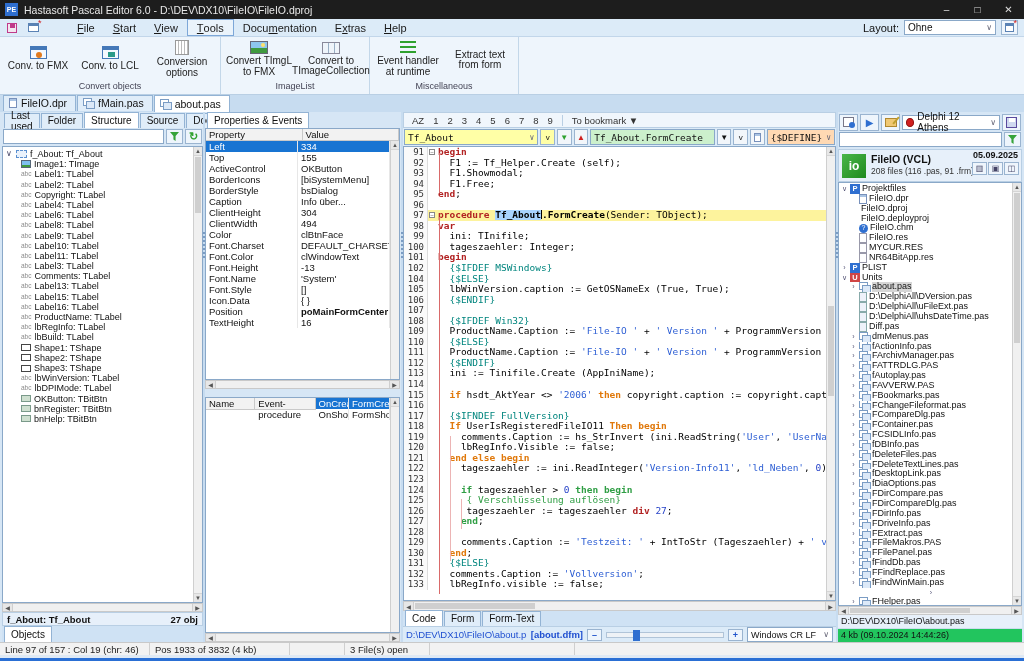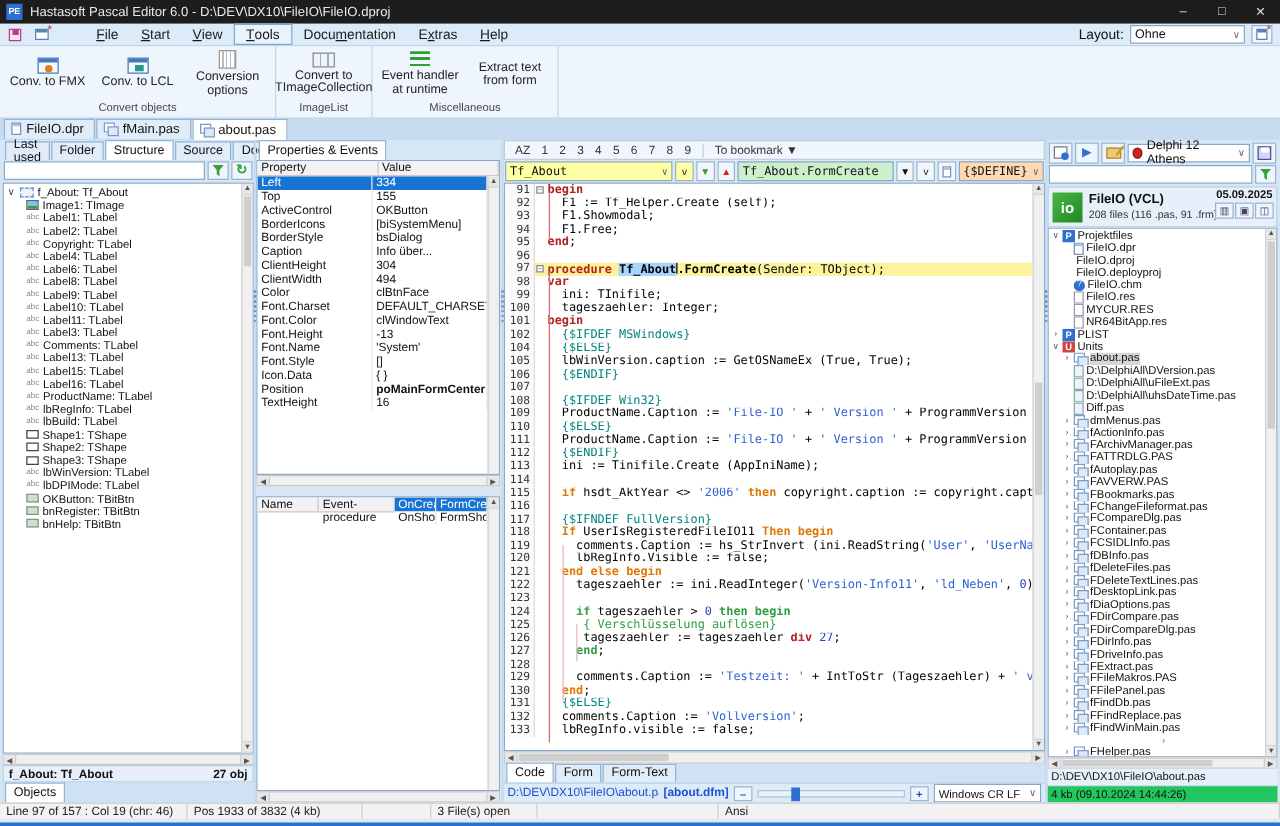--- a/index.html
+++ b/index.html
@@ -283,20 +283,24 @@
             </div>
             <div class="tb-btn">
               <span class="ic ic-options"></span>
               <span class="tb-label">Conversion options</span>
             </div>
           </div>
           <div class="tb-caption">Convert objects</div>
         </div>
         <div class="tb-group">
           <div class="tb-buttons">
+            <div class="tb-btn">
+              <span class="ic ic-imglist"></span>
+              <span class="tb-label">Convert TImgL to FMX</span>
+            </div>
             <div class="tb-btn">
               <span class="ic ic-imgcoll"></span>
               <span class="tb-label">Convert to TImageCollection</span>
             </div>
           </div>
           <div class="tb-caption">ImageList</div>
         </div>
         <div class="tb-group">
           <div class="tb-buttons">
             <div class="tb-btn">
@@ -1005,17 +1009,16 @@
   <div class="vsplit" style="left:836px">
       <div class="dots"></div>
     </div>
 
   <div class="statusbar" id="status-bar">
       <div class="st-cell" style="width: 150px;">Line 97 of 157 : Col 19  (chr: 46)</div>
       <div class="st-cell" style="width: 140px;">Pos 1933 of 3832 (4 kb)</div>
       <div class="st-cell" style="width: 55px;"></div>
       <div class="st-cell" style="width: 85px;">3 File(s) open</div>
       <div class="st-cell" style="width: 145px;"></div>
-      <div class="st-cell" style="flex: 1 1 0%;">Ansi</div>
     </div>
   <div class="band"></div>
   <div class="bluebar"></div>
 </div>
 
 </body></html>

